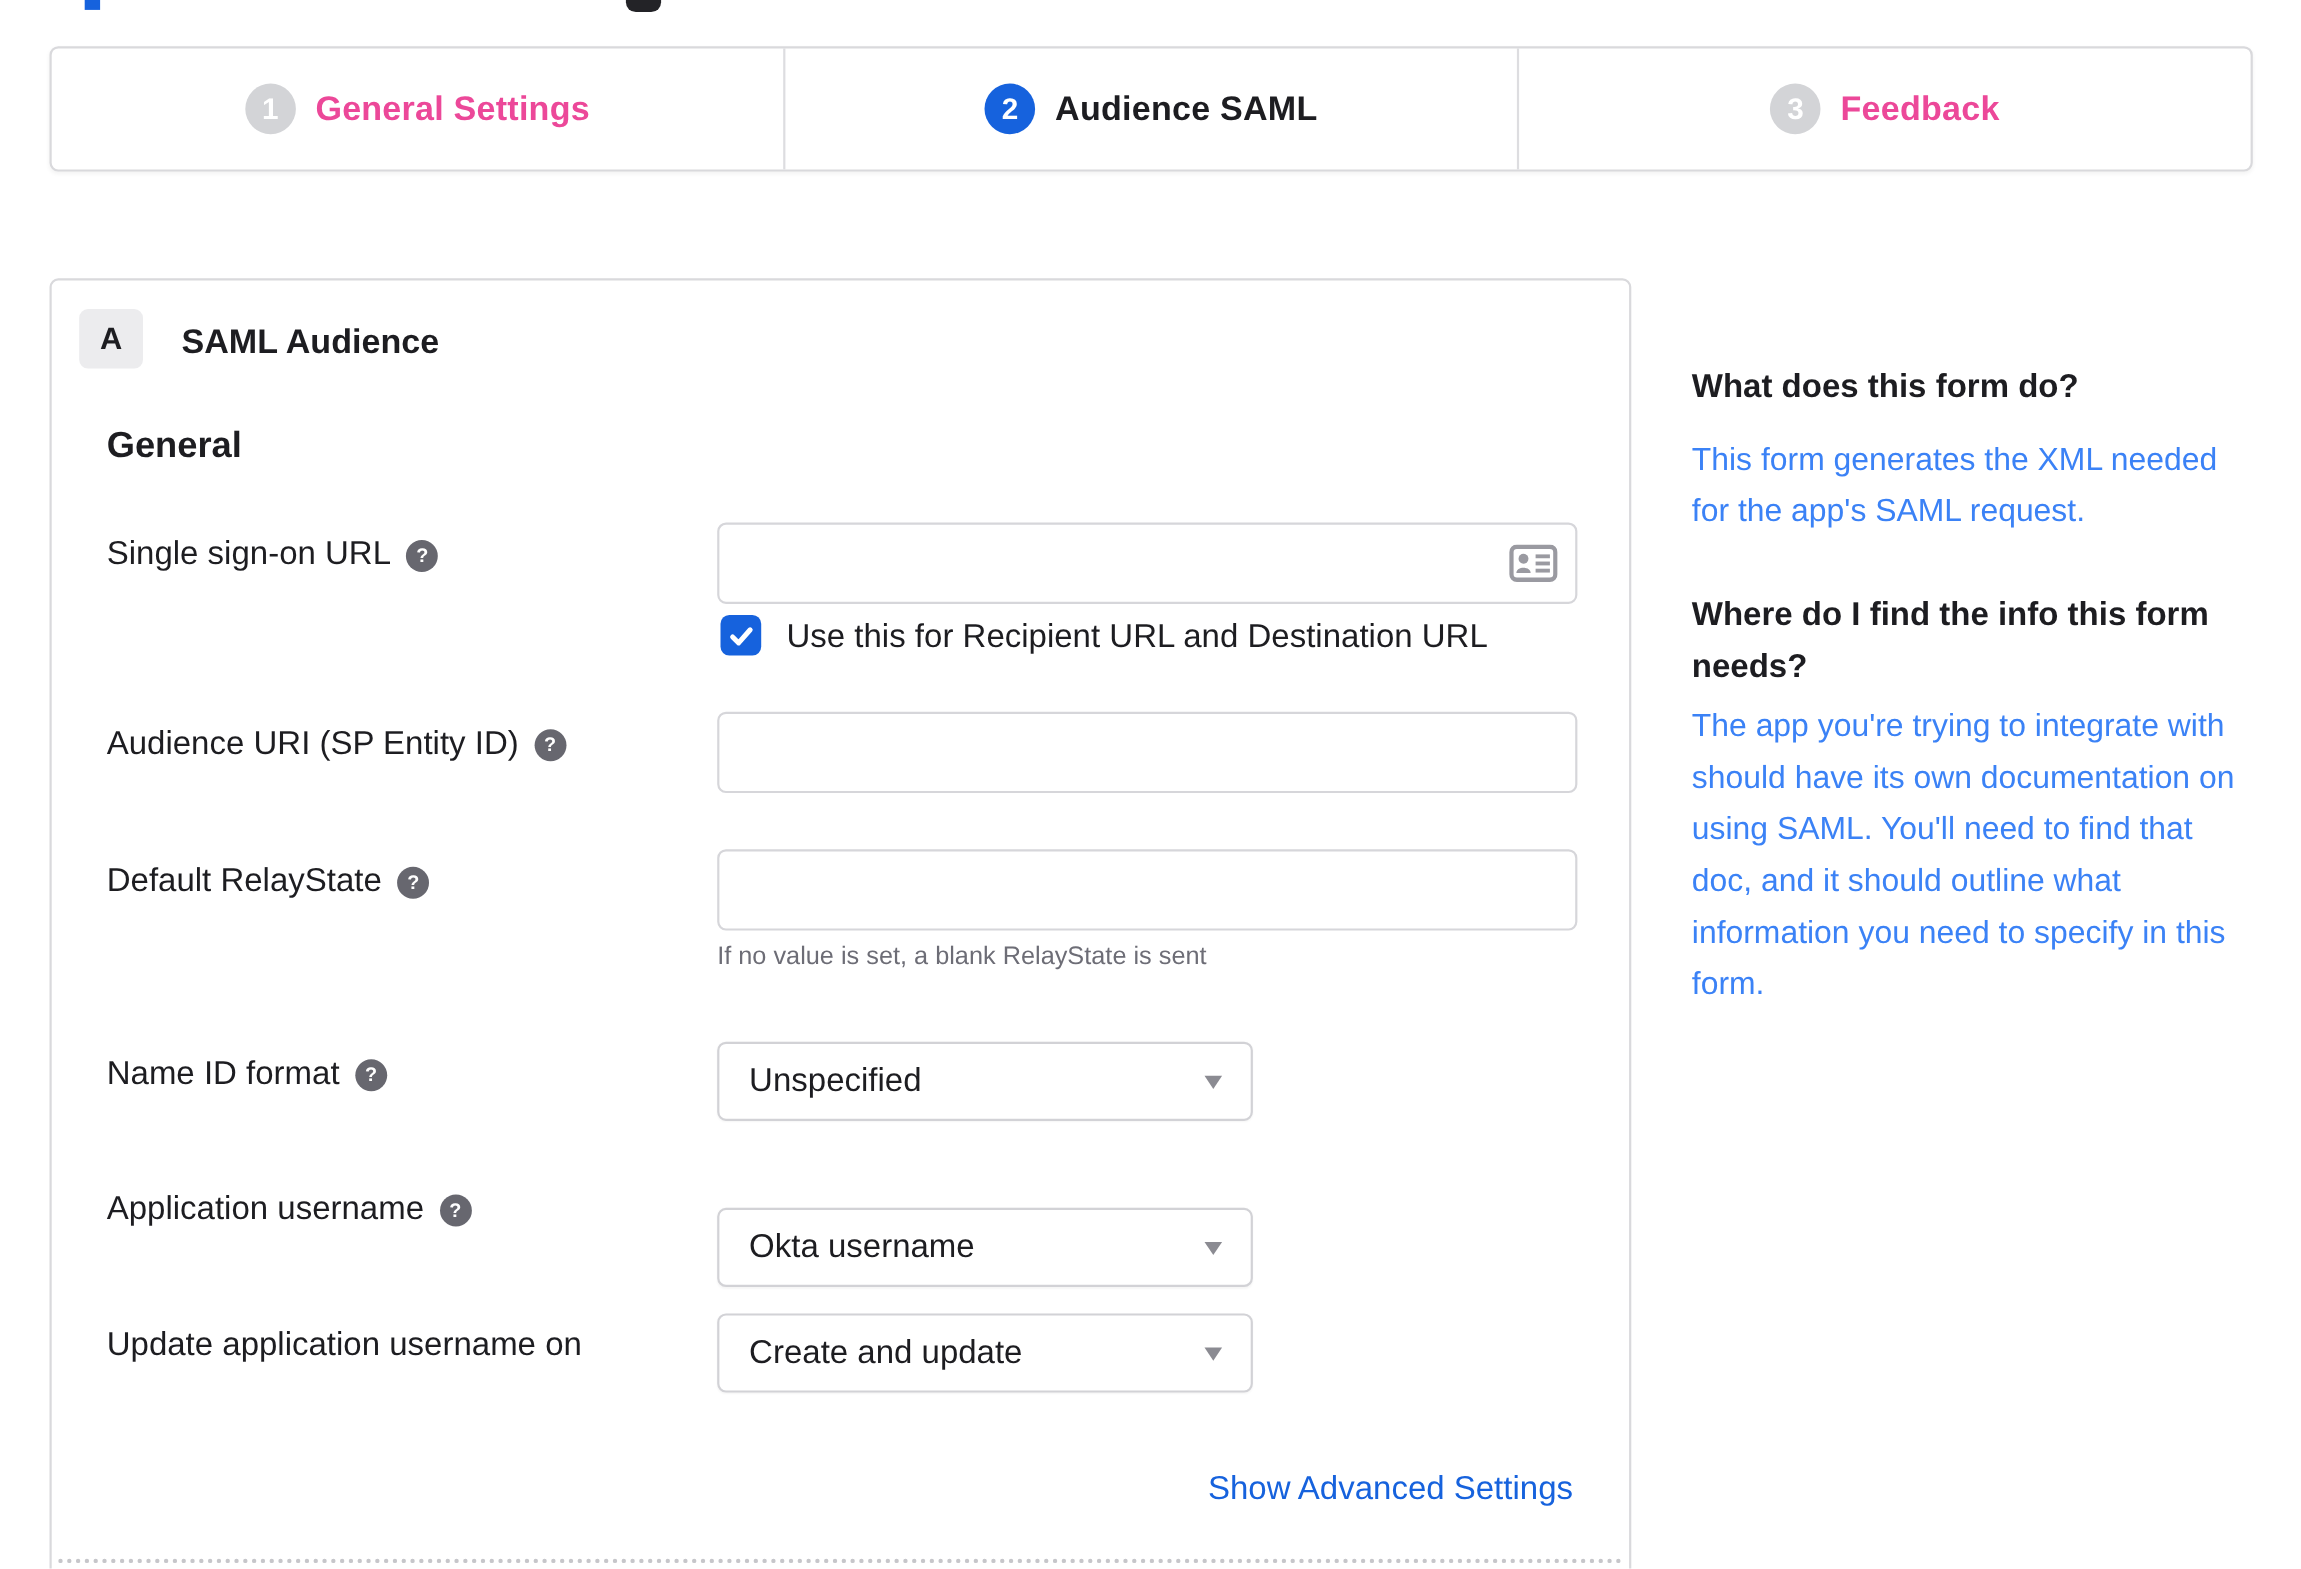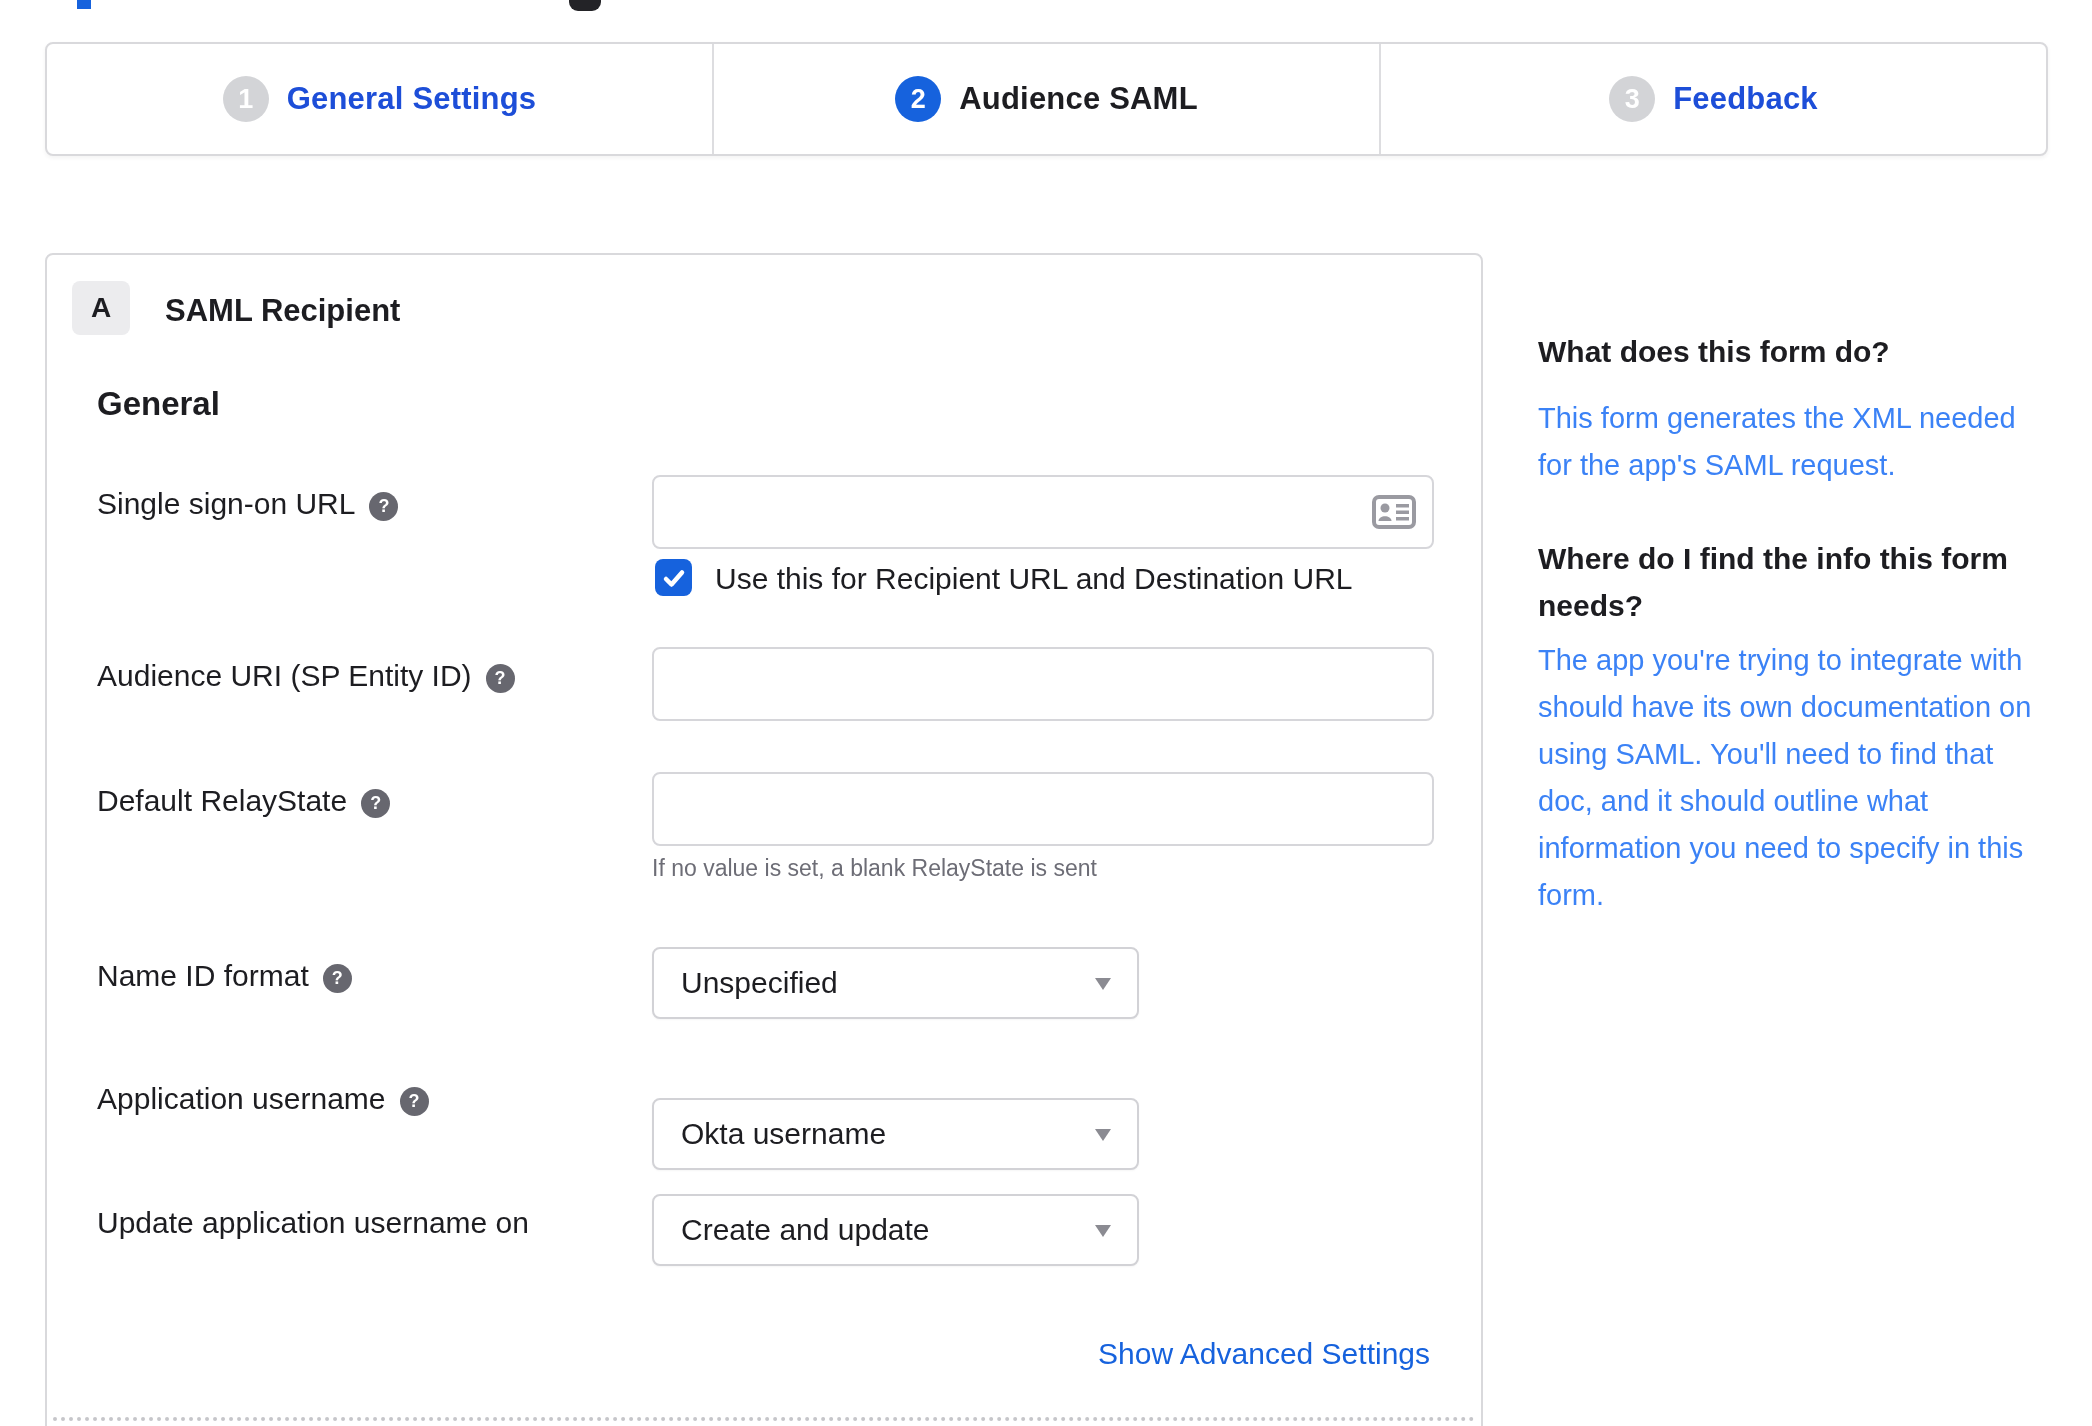--- a/index.html
+++ b/index.html
@@ -24,21 +24,21 @@
   .step {
     flex:1 1 0; display:flex; align-items:center; justify-content:center; gap:18px;
     border-left:2px solid #dddde0; cursor:default;
   }
   .step:first-child { border-left:none; }
   .step-circle {
     width:46px; height:46px; border-radius:50%; background:#d3d4d7;
     color:#fff; font-size:27px; font-weight:700; line-height:46px; text-align:center;
     flex:0 0 auto;
   }
-  .step-label { font-size:31px; font-weight:700; color:#1d4ed8; letter-spacing:0.2px; }
+  .step-label { font-size:31px; font-weight:700; color:#ec4899; letter-spacing:0.2px; }
   .step.active .step-circle { background:#1662dd; }
   .step.active .step-label  { color:#1d1d21; }
 
   
   .panel {
     position:absolute; left:45px; top:253px; width:1438px; height:1220px;
     background:#fff; border:2px solid #d9d9dc; border-radius:8px;
   }
   .badge-a {
     position:absolute; left:25px; top:26px; width:58px; height:54px;
@@ -116,21 +116,21 @@
   </div>
   <div class="step">
     <span class="step-circle">3</span>
     <span class="step-label">Feedback</span>
   </div>
 </div>
 
 <div class="panel">
 
   <div class="badge-a">A</div>
-  <div class="panel-title">SAML Recipient</div>
+  <div class="panel-title">SAML Audience</div>
   <div class="group-heading">General</div>
 
   <div class="field-label" style="left:50px; top:232px;">
     <span>Single sign-on URL</span><span class="help">?</span>
   </div>
   <input class="text-input" style="top: 220px;" type="text" value="">
   <svg class="card-icon" style="top:240px;" viewBox="0 0 44 34">
     <rect x="2" y="2" width="40" height="30" rx="5" fill="none" stroke="#9a9aa1" stroke-width="4"></rect>
     <circle cx="13" cy="13" r="4.5" fill="#9a9aa1"></circle>
     <path d="M6.5 26 C6.5 19.5 19.5 19.5 19.5 26 Z" fill="#9a9aa1"></path>

